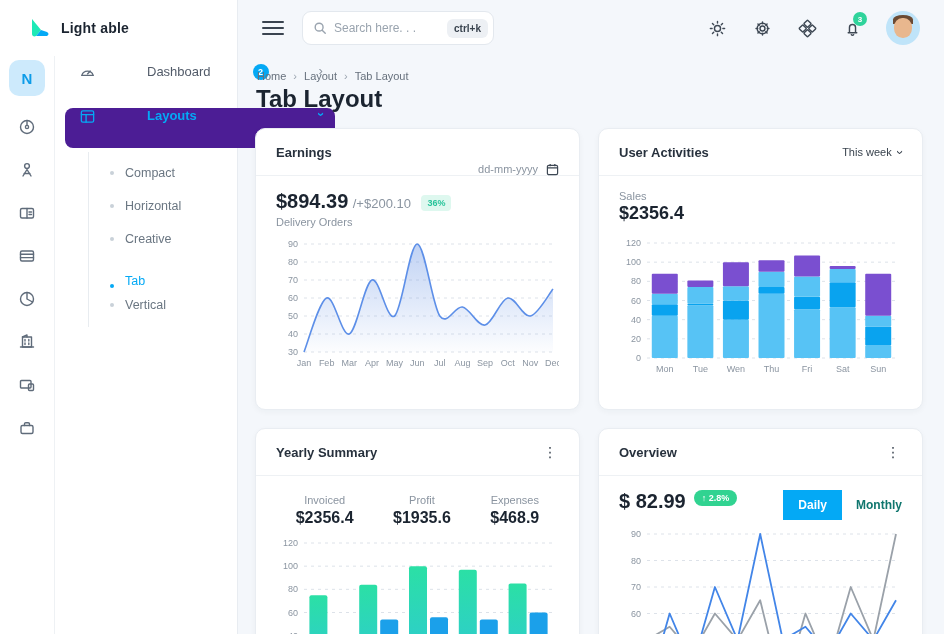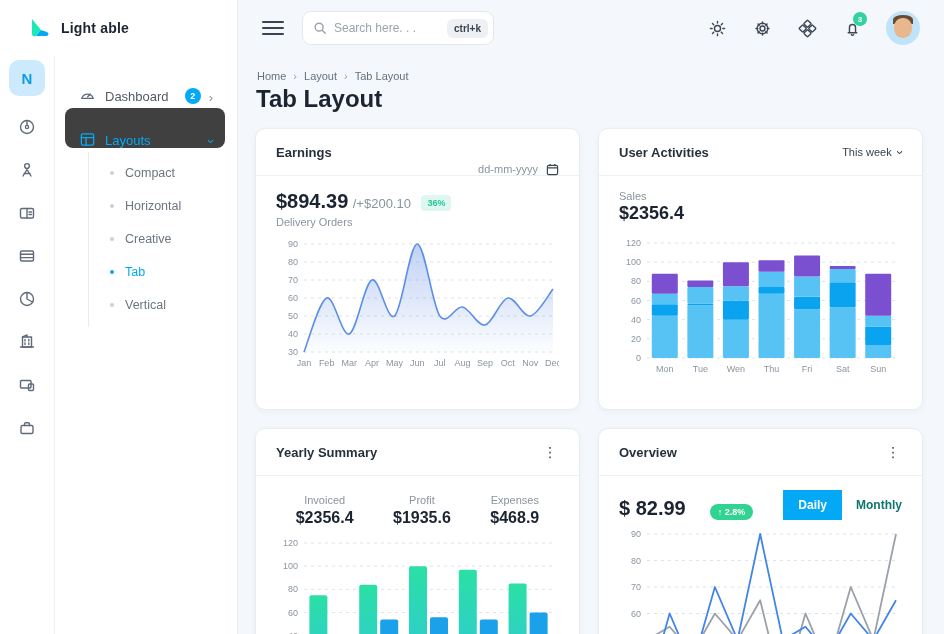--- a/index.html
+++ b/index.html
@@ -11,34 +11,34 @@
   aside { width:238px; background:#ffffff; border-right:1px solid #e8ecf1; display:flex; flex-direction:column; flex-shrink:0; }
   .logo-row { height:56px; display:flex; align-items:center; padding-left:28px; gap:9px; }
   .brand-name { font-size:14px; font-weight:700; color:#1b2430; letter-spacing:.2px; }
   .side-body { flex:1; display:flex; min-height:0; }
   .rail { width:55px; border-right:1px solid #eef1f4; display:flex; flex-direction:column; align-items:center; padding-top:4px; flex-shrink:0; }
   .rail-tile { width:36px; height:36px; border-radius:10px; background:#cdeafc; color:#0d9ce8; font-weight:700; font-size:15px; display:flex; align-items:center; justify-content:center; margin-bottom:18px; cursor:pointer; }
   .rail-icon { width:26px; height:26px; display:flex; align-items:center; justify-content:center; margin-bottom:17px; cursor:pointer; }
   .rail-icon svg { stroke:#5f6b7a; fill:none; stroke-width:1.4; stroke-linecap:round; stroke-linejoin:round; }
 
   .menu { flex:1; padding-top:8px; }
-  .menu-item { display:flex; align-items:flex-end; height:40px; padding:0 12px 0 14px; margin:0 12px 4px 10px; border-radius:8px; cursor:pointer; color:#525b69; }
+  .menu-item { display:flex; align-items:flex-start; height:40px; padding:0 12px 0 14px; margin:0 12px 4px 10px; border-radius:8px; cursor:pointer; color:#525b69;gap:42px; }
   .menu-item .mi-icon { width:26px; display:flex; align-items:center; }
   .menu-item .mi-icon svg { stroke:#5f6b7a; fill:none; stroke-width:1.4; stroke-linecap:round; stroke-linejoin:round; }
   .menu-item .mi-label { font-size:13px; flex:1; }
-  .menu-item.active { background:#404040; color:#04a9f5; font-weight:400; }
+  .menu-item.active { background:#4c1d95; color:#04a9f5; font-weight:700; }
   .menu-item.active .mi-icon svg { stroke:#04a9f5; }
   .badge-circle { width:16px; height:16px; border-radius:50%; background:#04a9f5; color:#fff; font-size:9px; font-weight:700; display:flex; align-items:center; justify-content:center; margin-right:8px; }
   .chev { color:#8a94a0; font-size:13px; line-height:1; }
   .chev.down { display:inline-block; transform:rotate(90deg); color:#04a9f5; }
 
   .submenu { margin-left:33px; border-left:1px solid #e8ecf0; padding:4px 0 6px; }
   .submenu-item { display:flex; align-items:center; height:33px; padding-left:21px; font-size:12.5px; color:#6a7682; cursor:pointer; }
   .submenu-item .dot { width:4px; height:4px; border-radius:50%; background:#c9d1d9; margin-right:11px; }
-  .submenu-item.active { color:#04a9f5; }
+  .submenu-item.active { color:#04a9f5;align-items:flex-end; }
   .submenu-item.active .dot { background:#04a9f5; }
 
   
   main { flex:1; min-width:0; }
   .navbar { height:56px; display:flex; align-items:center; padding:0 24px 0 24px; }
   .hamburger { width:22px; cursor:pointer; margin-right:18px; }
   .hamburger div { height:2px; background:#3a4450; border-radius:2px; margin:4px 0; }
   .search-box { width:192px; height:34px; background:#fff; border:1px solid #e3e8ee; border-radius:9px; display:flex; align-items:center; padding:0 5px 0 10px; gap:7px; }
   .search-box svg { stroke:#9aa4af; fill:none; stroke-width:1.6; stroke-linecap:round; flex-shrink:0; }
   .search-box input { border:none; outline:none; flex:1; min-width:0; font-size:12px; color:#ef4444; background:transparent; font-family:"Liberation Sans", sans-serif; }
@@ -81,21 +81,21 @@
   .chart { width:100%; }
   #chart-earnings { height:134px; margin-top:10px; }
   #chart-ua { height:141px; margin-top:13px; }
   #chart-yearly { height:150px; margin-top:10px; }
   #chart-overview { height:170px; margin-top:8px; }
 
   .stats-row { display:flex; justify-content:space-around; text-align:center; padding-top:4px; }
   .stat .s-label { font-size:11px; color:#8a94a0; }
   .stat .s-value { font-size:16px; font-weight:700; color:#1b2430; margin-top:3px; }
 
-  .overview-top { display:flex; align-items:flex-end;gap:16px; }
+  .overview-top { display:flex; align-items:flex-start; }
   .pill-green { background:#31d391; color:#fff; font-size:9px; font-weight:700; border-radius:9px; padding:3px 8px; margin-left:8px; }
   .toggle-group { margin-left:auto; display:flex; align-items:center; gap:14px; }
   .btn-daily { background:#04a9f5; color:#fff; border:none; font-size:12px; font-weight:700; border-radius:0; padding:8px 15px; cursor:pointer; font-family:"Liberation Sans", sans-serif; }
   .btn-monthly { background:none; border:none; color:#0f766e; font-size:12px; font-weight:700; cursor:pointer; font-family:"Liberation Sans", sans-serif; }
 </style>
 </head>
 <body>
 
 <div class="app" data-interactable="false">
 

